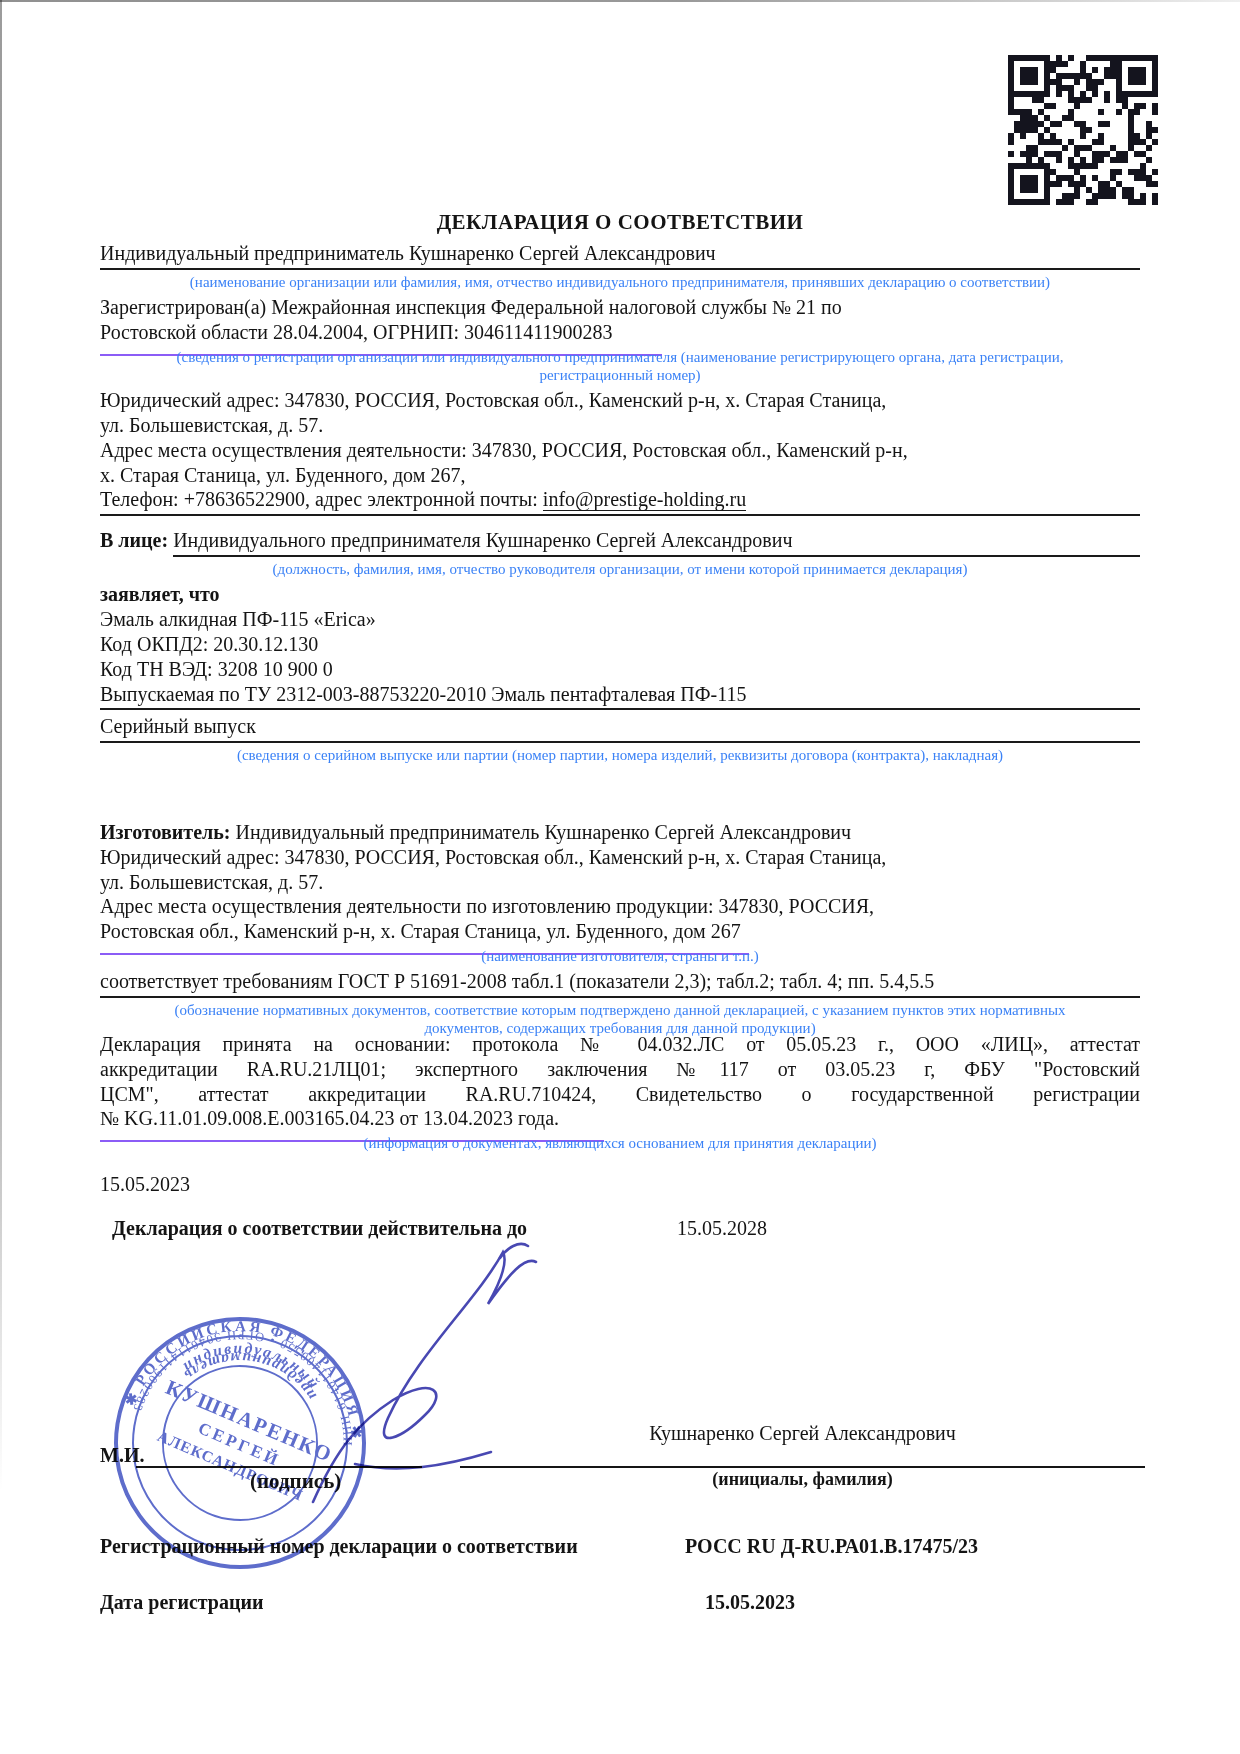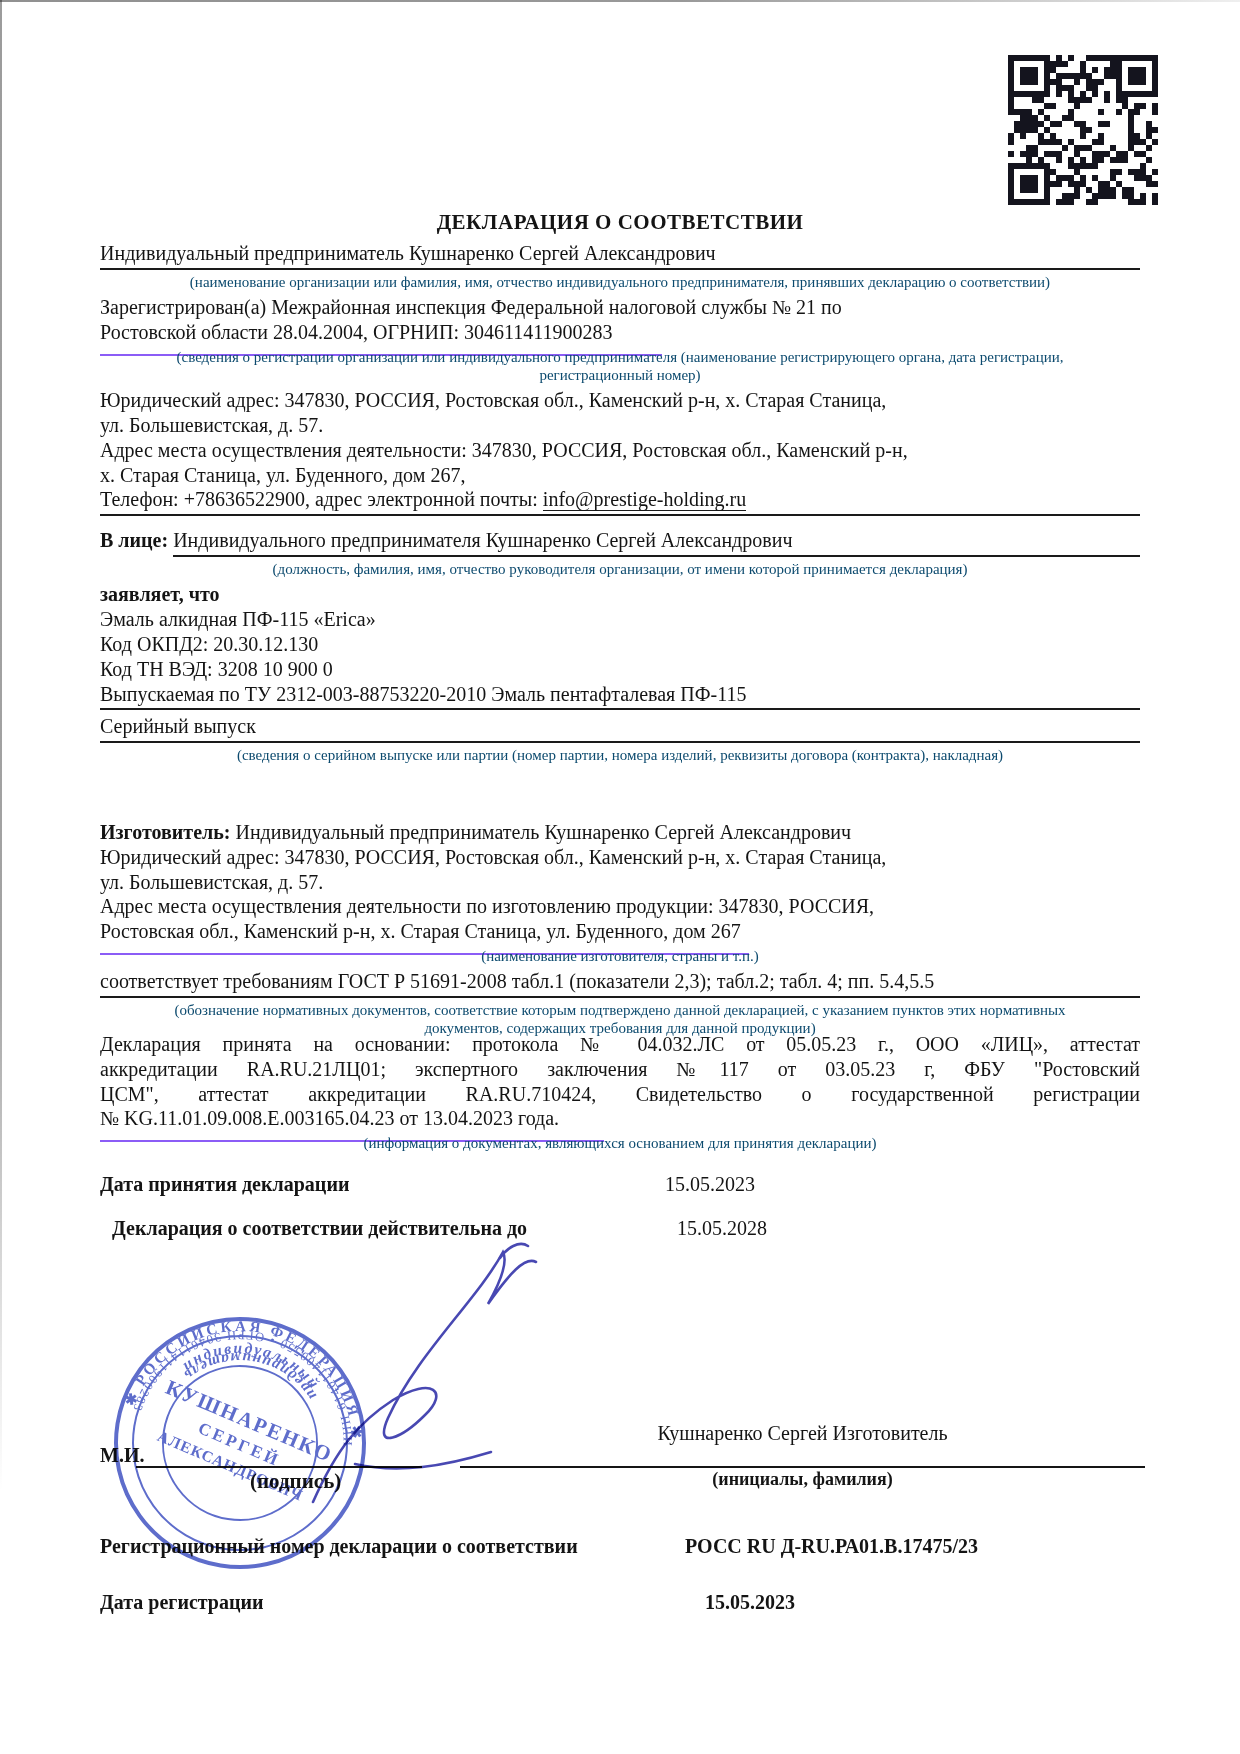--- a/index.html
+++ b/index.html
@@ -14,21 +14,21 @@
   .qr{position:absolute;left:1008px;top:55px;width:150px;height:150px;}
 
   .flowA{position:absolute;left:100px;top:0;width:1040px;}
   .flowB{position:absolute;left:100px;top:820px;width:1040px;}
   .flowC{position:absolute;left:100px;top:1032px;width:1040px;}
 
   .t{font-size:20px;line-height:1.24;}
   .b{font-weight:bold;}
   .title{margin-top:210px;font-size:21px;font-weight:bold;text-align:center;letter-spacing:.5px;}
   .fullline{border-bottom:2px solid #1a1a1a;padding-bottom:2px;}
-  .hint{font-size:15px;line-height:1.22;text-align:center;color:#0c4a6e;margin:3px auto 0 auto;}
+  .hint{font-size:15px;line-height:1.22;text-align:center;color:#3b82f6;margin:3px auto 0 auto;}
   .h-declarant{max-width:930px;}
   .h-reg{max-width:985px;}
   .h-conf{max-width:950px;}
   .mt4{margin-top:4px;} .mt6{margin-top:6px;} .mt8{margin-top:12px;}
   .u-inline{border-bottom:2px solid #8b5cf6;padding-bottom:11px;}
   .pr50{padding-right:50px;} .pr45{padding-right:45px;} .pr8{padding-right:8px;}
   .inperson{display:flex;}
   .inperson .lbl{font-weight:bold;white-space:pre;}
   .inperson .val{flex:1;border-bottom:2px solid #1a1a1a;padding-bottom:2px;}
   .email{border-bottom:1.5px solid #1a1a1a;}
@@ -427,33 +427,32 @@
 
   <div class="flowC">
     <div class="t just">Декларация принята на основании: протокола № 04.032.ЛС от 05.05.23 г., ООО «ЛИЦ», аттестат</div>
     <div class="t just">аккредитации RA.RU.21ЛЦ01; экспертного заключения №117 от 03.05.23 г, ФБУ "Ростовский</div>
     <div class="t just">ЦСМ", аттестат аккредитации RA.RU.710424, Свидетельство о государственной регистрации</div>
     <div class="t"><span class="u-inline pr45">№ KG.11.01.09.008.Е.003165.04.23 от 13.04.2023 года.</span></div>
     <div class="hint">(информация о документах, являющихся основанием для принятия декларации)</div>
   </div>
 
   <div class="row adopt">
-    <span class="lab">Дата принятия декларации</span>
     <span class="val">15.05.2023</span>
   </div>
   <div class="row valid">
     <span class="lab">Декларация о соответствии действительна до</span>
     <span class="val">15.05.2028</span>
   </div>
 
   <div class="sign-wrap">
     <span class="mp">М.И.</span>
     <div class="sig-line-left"></div>
     <div class="sig-hint-left">(подпись)</div>
-    <div class="name-right">Кушнаренко Сергей Изготовитель</div>
+    <div class="name-right">Кушнаренко Сергей Александрович</div>
     <div class="sig-line-right"></div>
     <div class="sig-hint-right">(инициалы, фамилия)</div>
   </div>
 
   <div class="row regnum">
     <span class="lab">Регистрационный номер декларации о соответствии</span>
     <span class="val">РОСС RU Д-RU.РА01.В.17475/23</span>
   </div>
   <div class="row regdate">
     <span class="lab">Дата регистрации</span>

